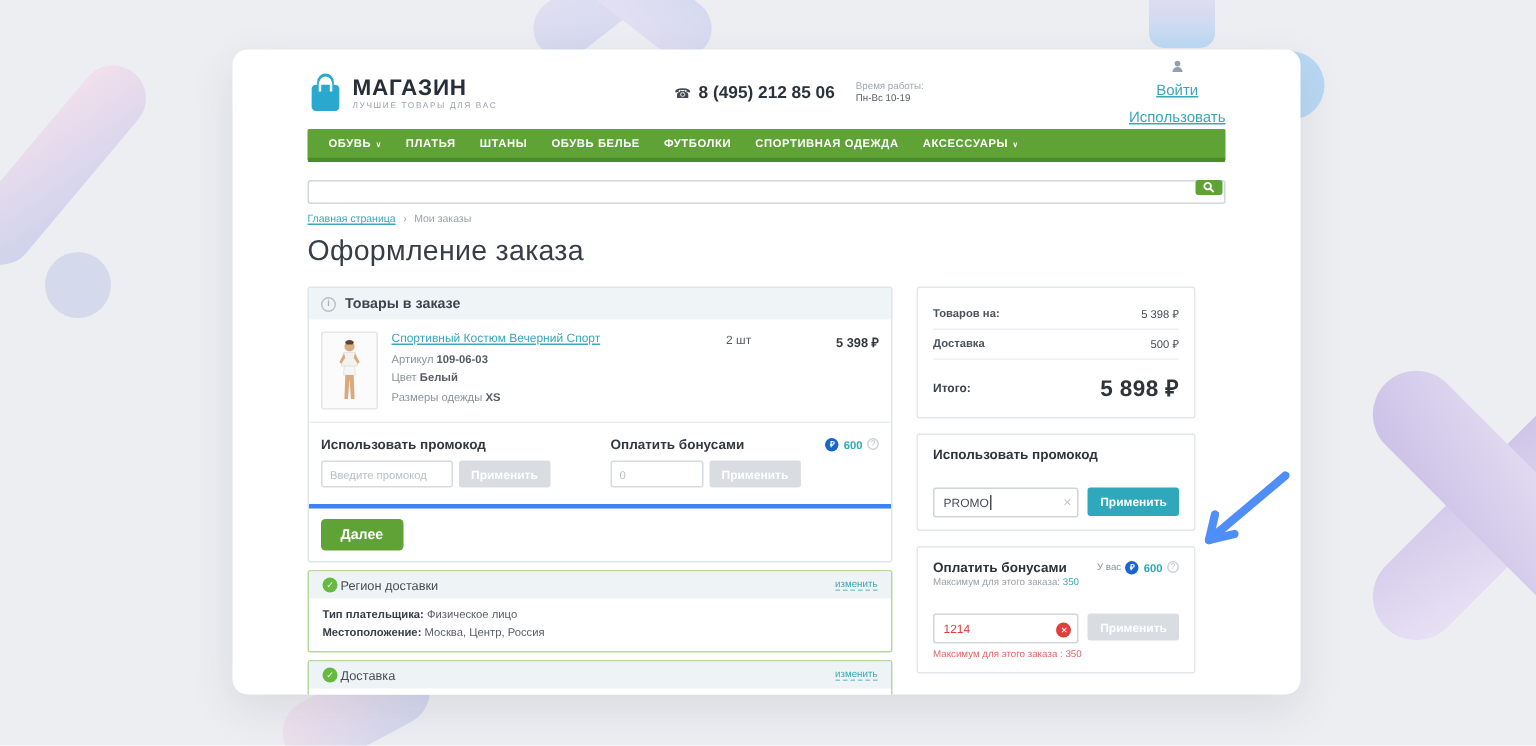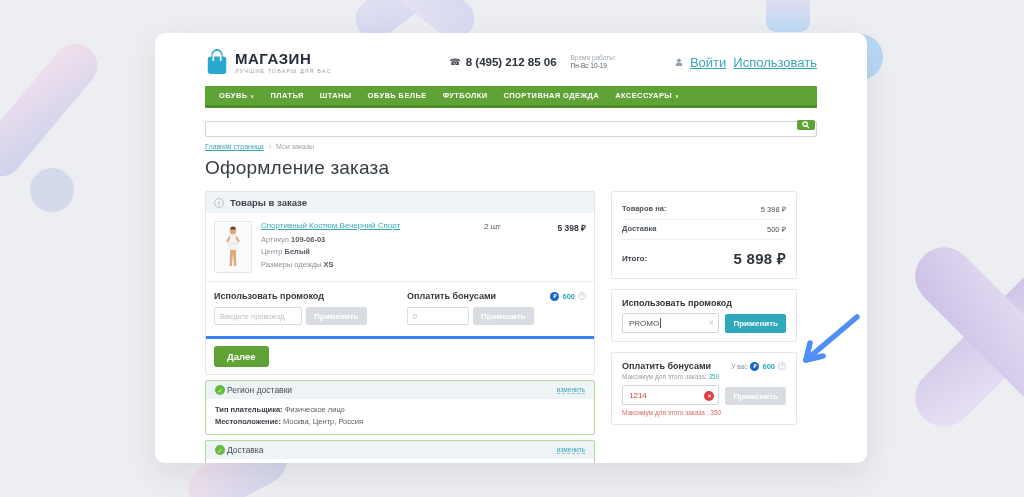--- a/index.html
+++ b/index.html
@@ -25,21 +25,21 @@
   
   .hdr { display:flex; align-items:center; height:38px; margin-top:2px; }
   .logo { display:flex; align-items:center; gap:6px; }
   .logo-txt .nm { font-size:15px; font-weight:bold; color:#272e3a; letter-spacing:.5px; line-height:15px; }
   .logo-txt .tg { font-size:5.5px; color:#9aa3ab; letter-spacing:1.1px; margin-top:2px; }
   .phone { display:flex; align-items:center; gap:5px; margin-left:118px; }
   .phone-ic { font-size:9px; color:#444a52; }
   .phone-n { font-size:11.5px; font-weight:bold; color:#2b323c; }
   .hours { margin-left:14px; font-size:6.5px; color:#a0a8b0; line-height:8.5px; }
   .hours b { color:#565d66; font-weight:normal; display:block; }
-  .auth { margin-left:auto; display:flex; align-items:center; gap:7px; font-size:13px; }
+  .auth { margin-left:auto; display:flex; align-items:center; gap:7px; font-size:10px;flex-direction:column; }
   .auth a { color:#3aa7b9; text-decoration:underline; cursor:pointer; }
 
   
   .nav {
     margin-top:5px; height:22px; background:#5fa336; border-bottom:3px solid #4c8c28;
     border-radius:1px; display:flex; align-items:center; gap:16px; padding:0 14px;
   }
   .nav .it { color:#fff; font-size:7.5px; font-weight:bold; letter-spacing:.4px; cursor:pointer; display:flex; align-items:center; gap:3px; white-space:nowrap; }
   .nav .car { font-size:5px; position:relative; top:.5px; }
 
@@ -105,21 +105,21 @@
   .trow { display:flex; justify-content:space-between; align-items:center; margin-top:8px; padding-bottom:2px; }
   .trow .l { font-size:8px; font-weight:bold; color:#3c424b; }
   .trow .v { font-size:15px; font-weight:bold; color:#2f343b; letter-spacing:.3px;margin-left:32px; }
   .rbox h4 { font-size:9px; color:#2f343b; }
   .fakein { position:relative; width:104px; height:20px; border:1px solid #cfd6db; border-radius:2px; display:flex; align-items:center; padding:0 16px 0 6px; background:#fff; cursor:text; }
   .fakein .tx { font-size:8px; color:#4a4f57; }
   .caret { width:1px; height:10px; background:#4a4f57; margin-left:1px; }
   .x-gray { position:absolute; right:4px; top:5px; font-size:7px; color:#c2c8ce; cursor:pointer; }
   .fakein.err .tx { color:#e0403d; }
   .x-red { position:absolute; right:4px; top:5px; width:10px; height:10px; background:#e0403d; border-radius:50%; color:#fff; font-size:5.5px; display:flex; align-items:center; justify-content:center; cursor:pointer; }
-  .brow { display:flex; gap:6px; margin-top:5px; align-items:flex-end; }
+  .brow { display:flex; gap:6px; margin-top:17px; align-items:flex-start; }
   .bn-h { display:flex; align-items:center; justify-content:space-between; }
   .uvas { display:flex; align-items:center; gap:3px; font-size:6.5px; color:#8a939c; }
   .note { font-size:6.5px; color:#9aa3ab; margin-top:2px; }
   .note b { color:#3aa7b9; font-weight:normal; }
   .err-t { font-size:6.5px; color:#e06868; margin-top:4px; }
 </style>
 </head>
 <body>
 
 <svg class="decor" width="1024" height="497" viewBox="0 0 1024 497">
@@ -244,21 +244,21 @@
                 <path d="M9 10 h8 l1.4 9 h-10.8 Z" fill="#f2f2f0" stroke="#dcdcda" stroke-width=".5"></path>
                 <path d="M9.4 10.5 l-3.2 6 1.4 1 2.6-4" fill="#dca87e"></path>
                 <path d="M16.6 10.5 l3.2 6 -1.4 1 -2.6-4" fill="#dca87e"></path>
                 <path d="M9.6 19 h6.8 l.6 6 h-8 Z" fill="#f6f6f4" stroke="#ddd" stroke-width=".5"></path>
                 <path d="M10.2 25 l-.6 16 h2.4 l1-13 1 13 h2.4 l-.6-16 Z" fill="#dca87e"></path>
               </svg>
             </div>
             <div class="pinfo">
               <div class="plink">Спортивный Костюм Вечерний Спорт</div>
               <div class="prow"><span>Артикул</span> <b>109-06-03</b></div>
-              <div class="prow"><span>Центр</span> <b>Белый</b></div>
+              <div class="prow"><span>Цвет</span> <b>Белый</b></div>
               <div class="prow"><span>Размеры одежды</span> <b>XS</b></div>
             </div>
             <div class="pqty">2 шт</div>
             <div class="pprice">5 398 ₽</div>
           </div>
           <div class="div"></div>
           <div class="promo-r">
             <div class="pcol">
               <h4>Использовать промокод</h4>
               <div class="fld">

